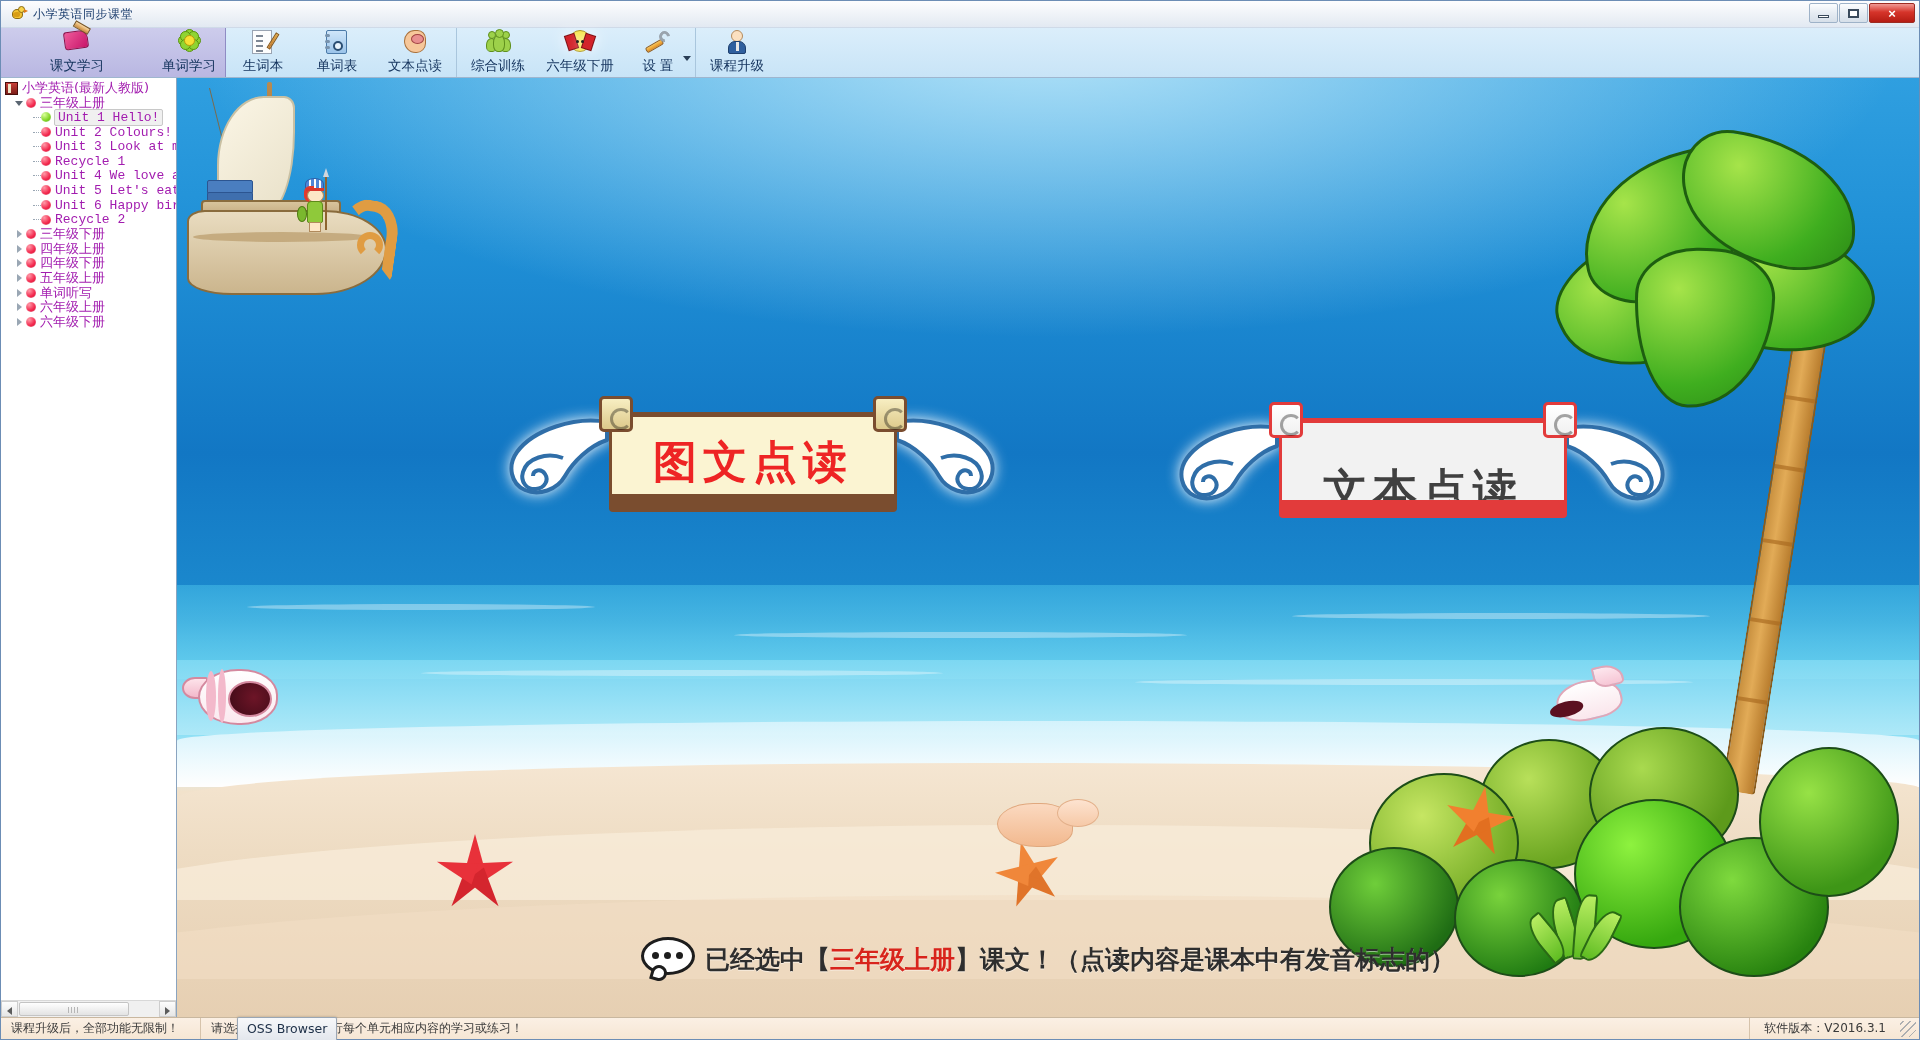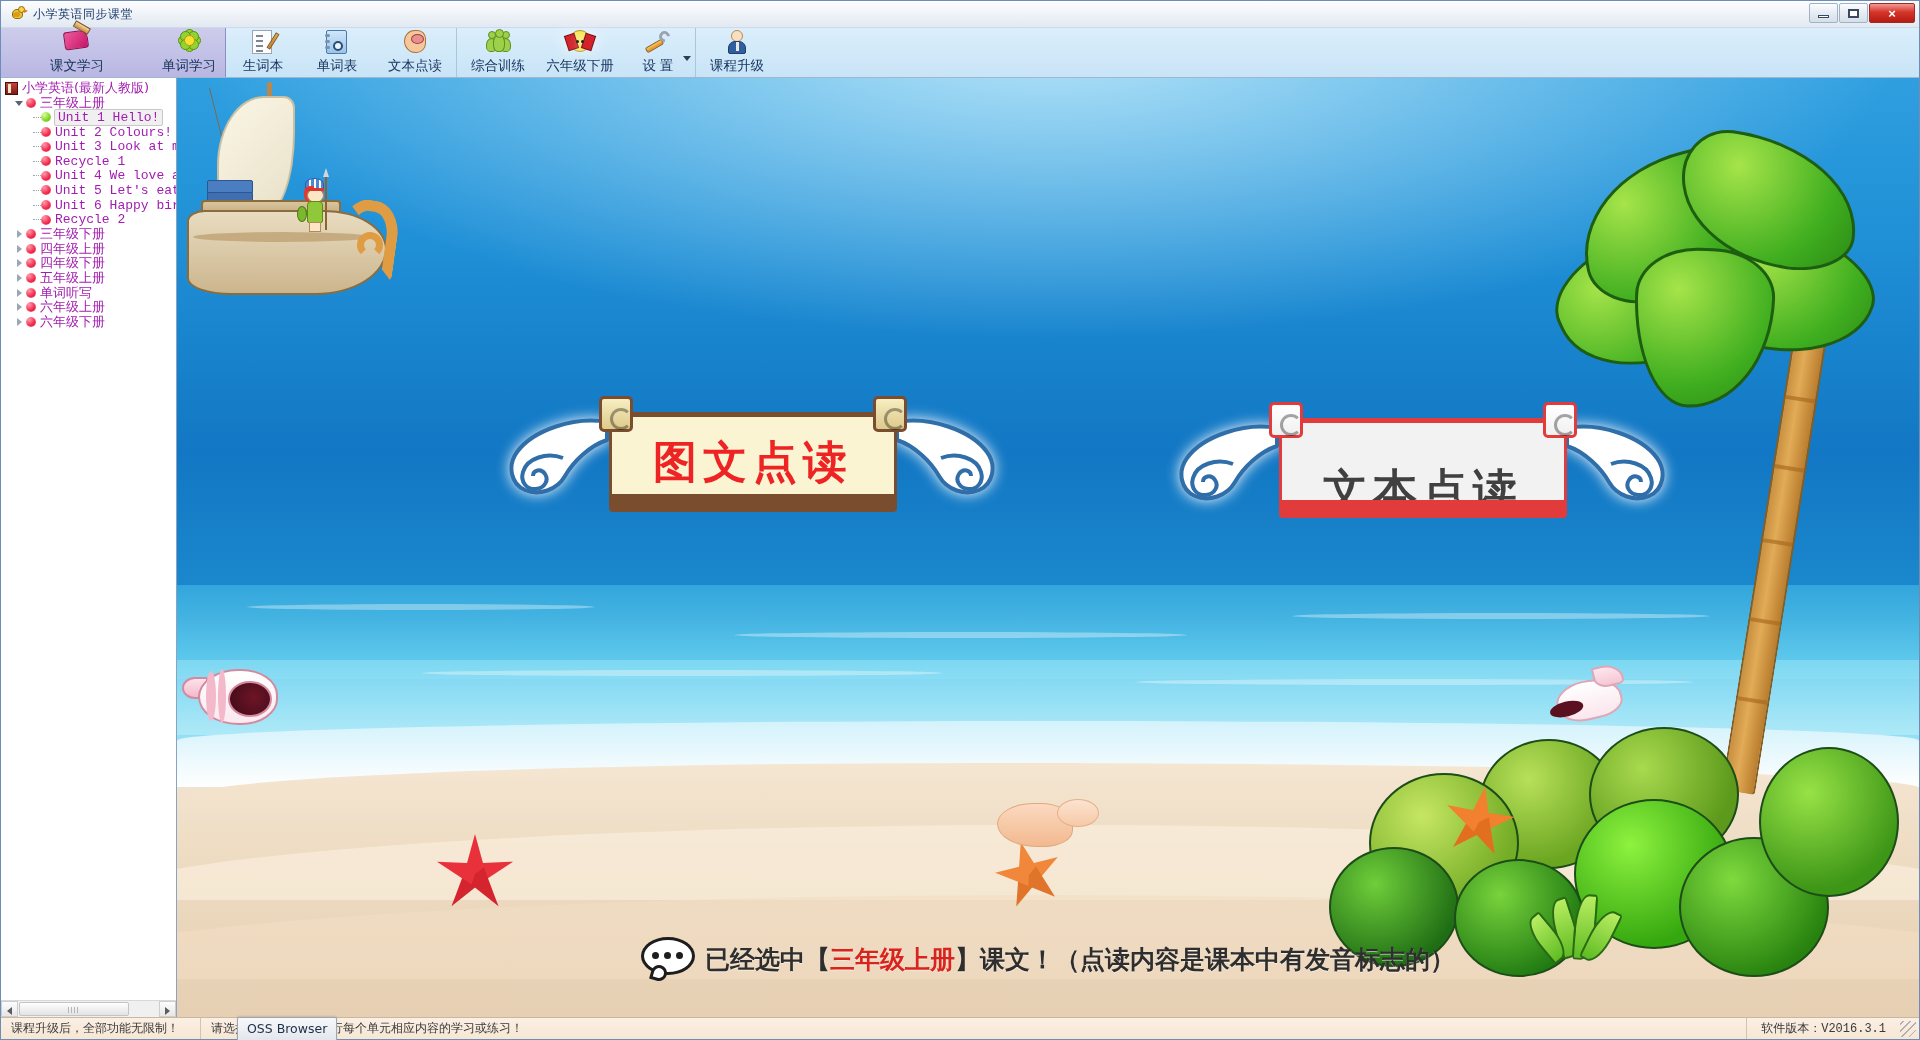--- a/index.html
+++ b/index.html
@@ -441,21 +441,20 @@
     font-family: "DejaVu Sans", sans-serif;
     font-size: 12px; color: #3a3a3a;
     position: relative;
   }
   .status-cell { padding: 0 10px; height:100%; display:flex; align-items:center; }
   #status-cell-1 { width: 200px; border-right:1px solid #d6c3ab; }
   #status-cell-2 { flex: 1; }
   #status-version {
     padding: 0 14px; height:100%; display:flex; align-items:center;
     border-left:1px solid #d6c3ab;
-    font-family:Liberation Mono, monospace;
   }
   #resize-grip {
     width: 16px; height: 16px; margin-right:3px; position:relative;
     background:
       repeating-linear-gradient(135deg, transparent 0 2px, #9aa0a6 2px 3px, transparent 3px 5px);
     opacity:.8;
   }
   
   #taskbar-chip {
     position: absolute; left: 236px; bottom: -1px;

